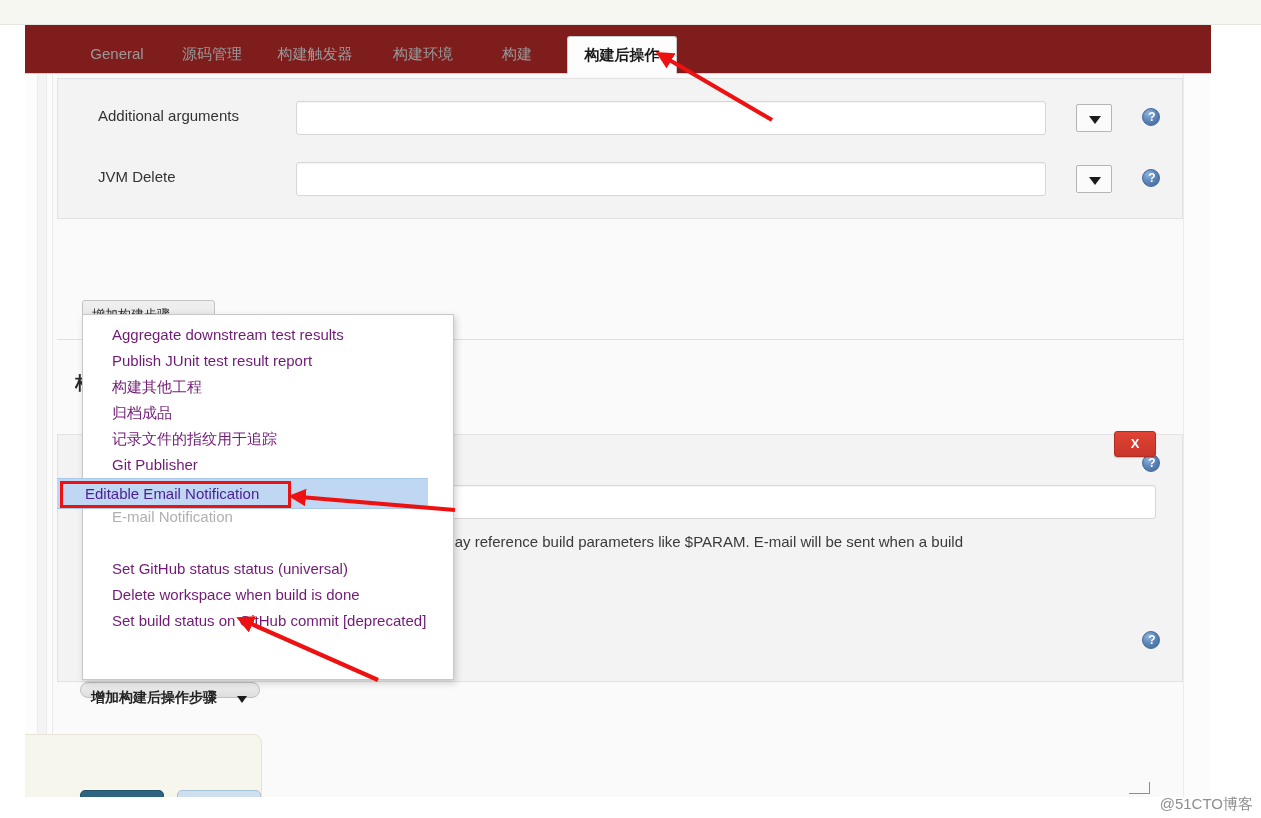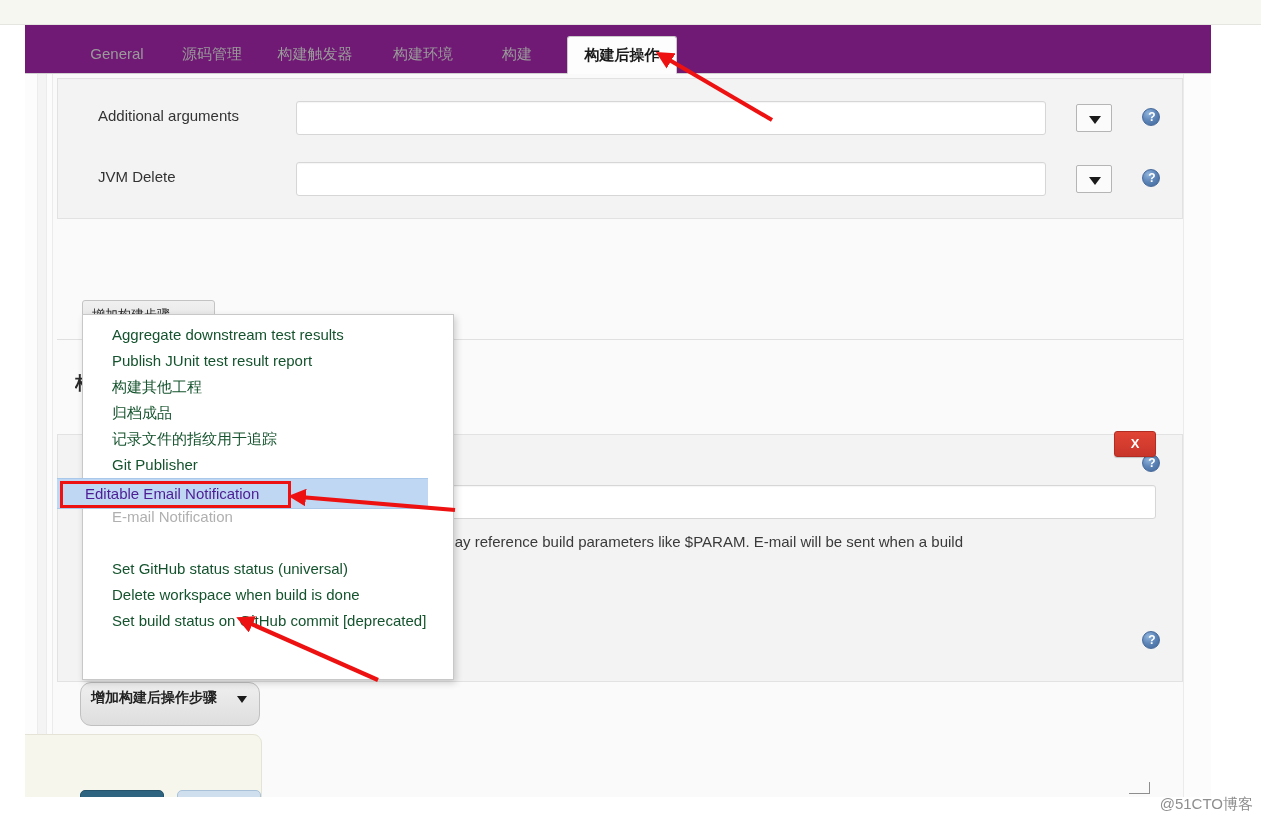--- a/index.html
+++ b/index.html
@@ -23,21 +23,21 @@
   #page-frame {
     position: absolute; left: 25px; top: 25px;
     width: 1186px; height: 772px;
     background: #ffffff;
   }
 
   
   #tab-bar {
     position: absolute; left: 25px; top: 25px;
     width: 1186px; height: 49px;
-    background: #701a75;
+    background: #7f1d1d;
     border-bottom: 1px solid #d0d0d0;
   }
   .tab {
     position: absolute; top: 11px; height: 38px;
     line-height: 36px;
     font-size: 15px;
     color: #9a9a9a;
     text-align: center;
     cursor: pointer;
     white-space: nowrap;
@@ -181,21 +181,21 @@
     white-space: nowrap;
   }
   #email-desc-1 { left: 270px; top: 98px; }
   #email-desc-2 { left: 270px; top: 120px; }
   #email-row-2-label { left: 270px; top: 158px; }
   #email-row-3-label { left: 270px; top: 194px; }
 
   
   #btn-add-postbuild {
     position: absolute; left: 55px; top: 608px;
-    width: 180px; height: 44px;
+    width: 180px; height: 16px;
     background: linear-gradient(#efefef, #dedede);
     border: 1px solid #c0c0c0;
     border-radius: 11px;
     font-size: 14px; font-weight: bold; color: #222222;
     line-height: 29px;
     padding-left: 10px;
     white-space: nowrap;
     cursor: pointer;
     z-index: 3;
   }
@@ -245,21 +245,21 @@
     border: 1px solid #c8c8c8;
     box-shadow: 2px 3px 7px rgba(0,0,0,.18);
     z-index: 20;
     padding-top: 7px;
   }
   .menu-item {
     position: relative;
     height: 26px; line-height: 26px;
     margin: 0 1px;
     padding-left: 28px;
-    font-size: 15px; color: #14532d;
+    font-size: 15px; color: #701a75;
     white-space: nowrap;
     cursor: pointer;
   }
   .menu-item.disabled { color: #b0b0b0; cursor: default; }
 
   
   #menu-highlight-band {
     position: absolute; left: 57px; top: 478px;
     width: 371px; height: 31px;
     background: #bfd7f2;

